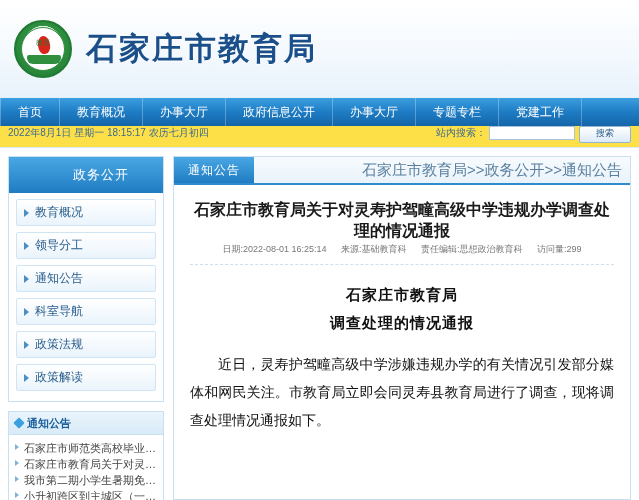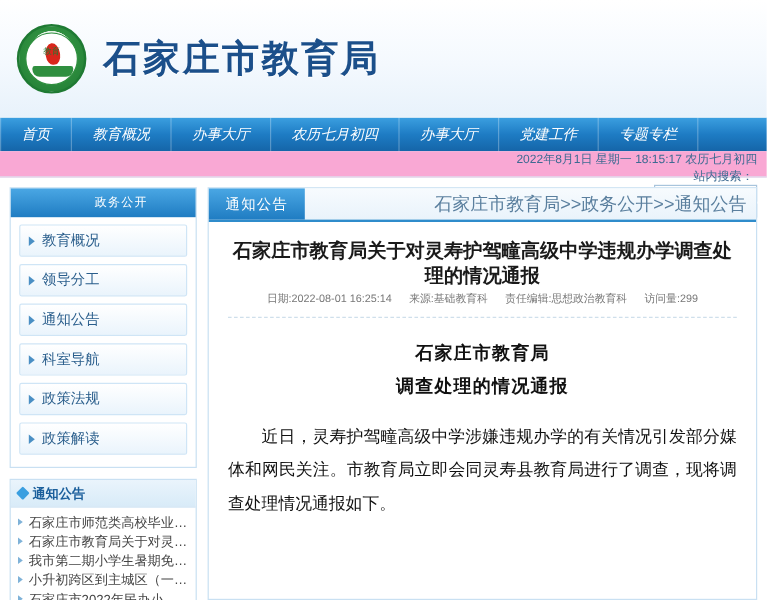--- a/index.html
+++ b/index.html
@@ -96,37 +96,35 @@
     color: #fff;
     font-size: 12px;
   }
   .navbar .nav-item {
     padding: 0 17px;
     display: flex;
     align-items: center;
     border-right: 1px solid rgba(255,255,255,0.28);
     white-space: nowrap;
     cursor: pointer;
-    font-style: italic;
   }
   .navbar .nav-item:first-child {
     border-left: 1px solid rgba(255,255,255,0.28);
   }
   
   .strip {
     height: 22px;
-    background: #f9a8d4;
+    background: #fde047;
     border-bottom: 1px solid #dbe9f4;
     display: flex;
-    align-items: flex-end;
+    align-items: flex-start;
     font-size: 10px;
     color: #3d6a92;
     padding: 0 8px;
     box-sizing: border-box;
-    flex-direction: column;
   }
   .strip .date {
     flex: none;
   }
   .strip .spacer { flex: 1; }
   .strip .search-label { margin-right: 3px; margin-left: 30px; }
   .strip .search-box {
     width: 86px;
     height: 14px;
     background: #fff;
@@ -157,24 +155,24 @@
     width: 156px;
     flex: none;
     margin-right: 9px;
   }
   .panel {
     border: 1px solid #c9e0f2;
     background: #fff;
     margin-bottom: 9px;
   }
   .panel-head {
-    height: 24px;
+    height: 36px;
     background: linear-gradient(to bottom,#4aa7e4,#1f7cc2);
     color: #fff;
-    font-size: 10px;
+    font-size: 13px;
     display: flex;
     align-items: center;
     justify-content: center;
     letter-spacing: 1px;
     padding-left: 30px;
   }
   .menu-list {
     padding: 6px 7px 4px 7px;
   }
   .menu-item {
@@ -333,24 +331,24 @@
       <div class="flame"></div>
       <div class="txt">教育</div>
     </div>
     <div class="site-title">石家庄市教育局</div>
   </div>
 
   <div class="navbar">
     <div class="nav-item">首页</div>
     <div class="nav-item">教育概况</div>
     <div class="nav-item">办事大厅</div>
-    <div class="nav-item">农历七月初四</div>
+    <div class="nav-item">政府信息公开</div>
     <div class="nav-item">办事大厅</div>
+    <div class="nav-item">专题专栏</div>
     <div class="nav-item">党建工作</div>
-    <div class="nav-item">专题专栏</div>
   </div>
 
   <div class="strip">
     <div class="date">2022年8月1日 星期一 18:15:17 农历七月初四</div>
     <div class="spacer"></div>
     <div class="search-label">站内搜索：</div>
     <input class="search-box" type="text" value="" placeholder="" style="">
     <div class="search-btn">搜索</div>
   </div>
 

